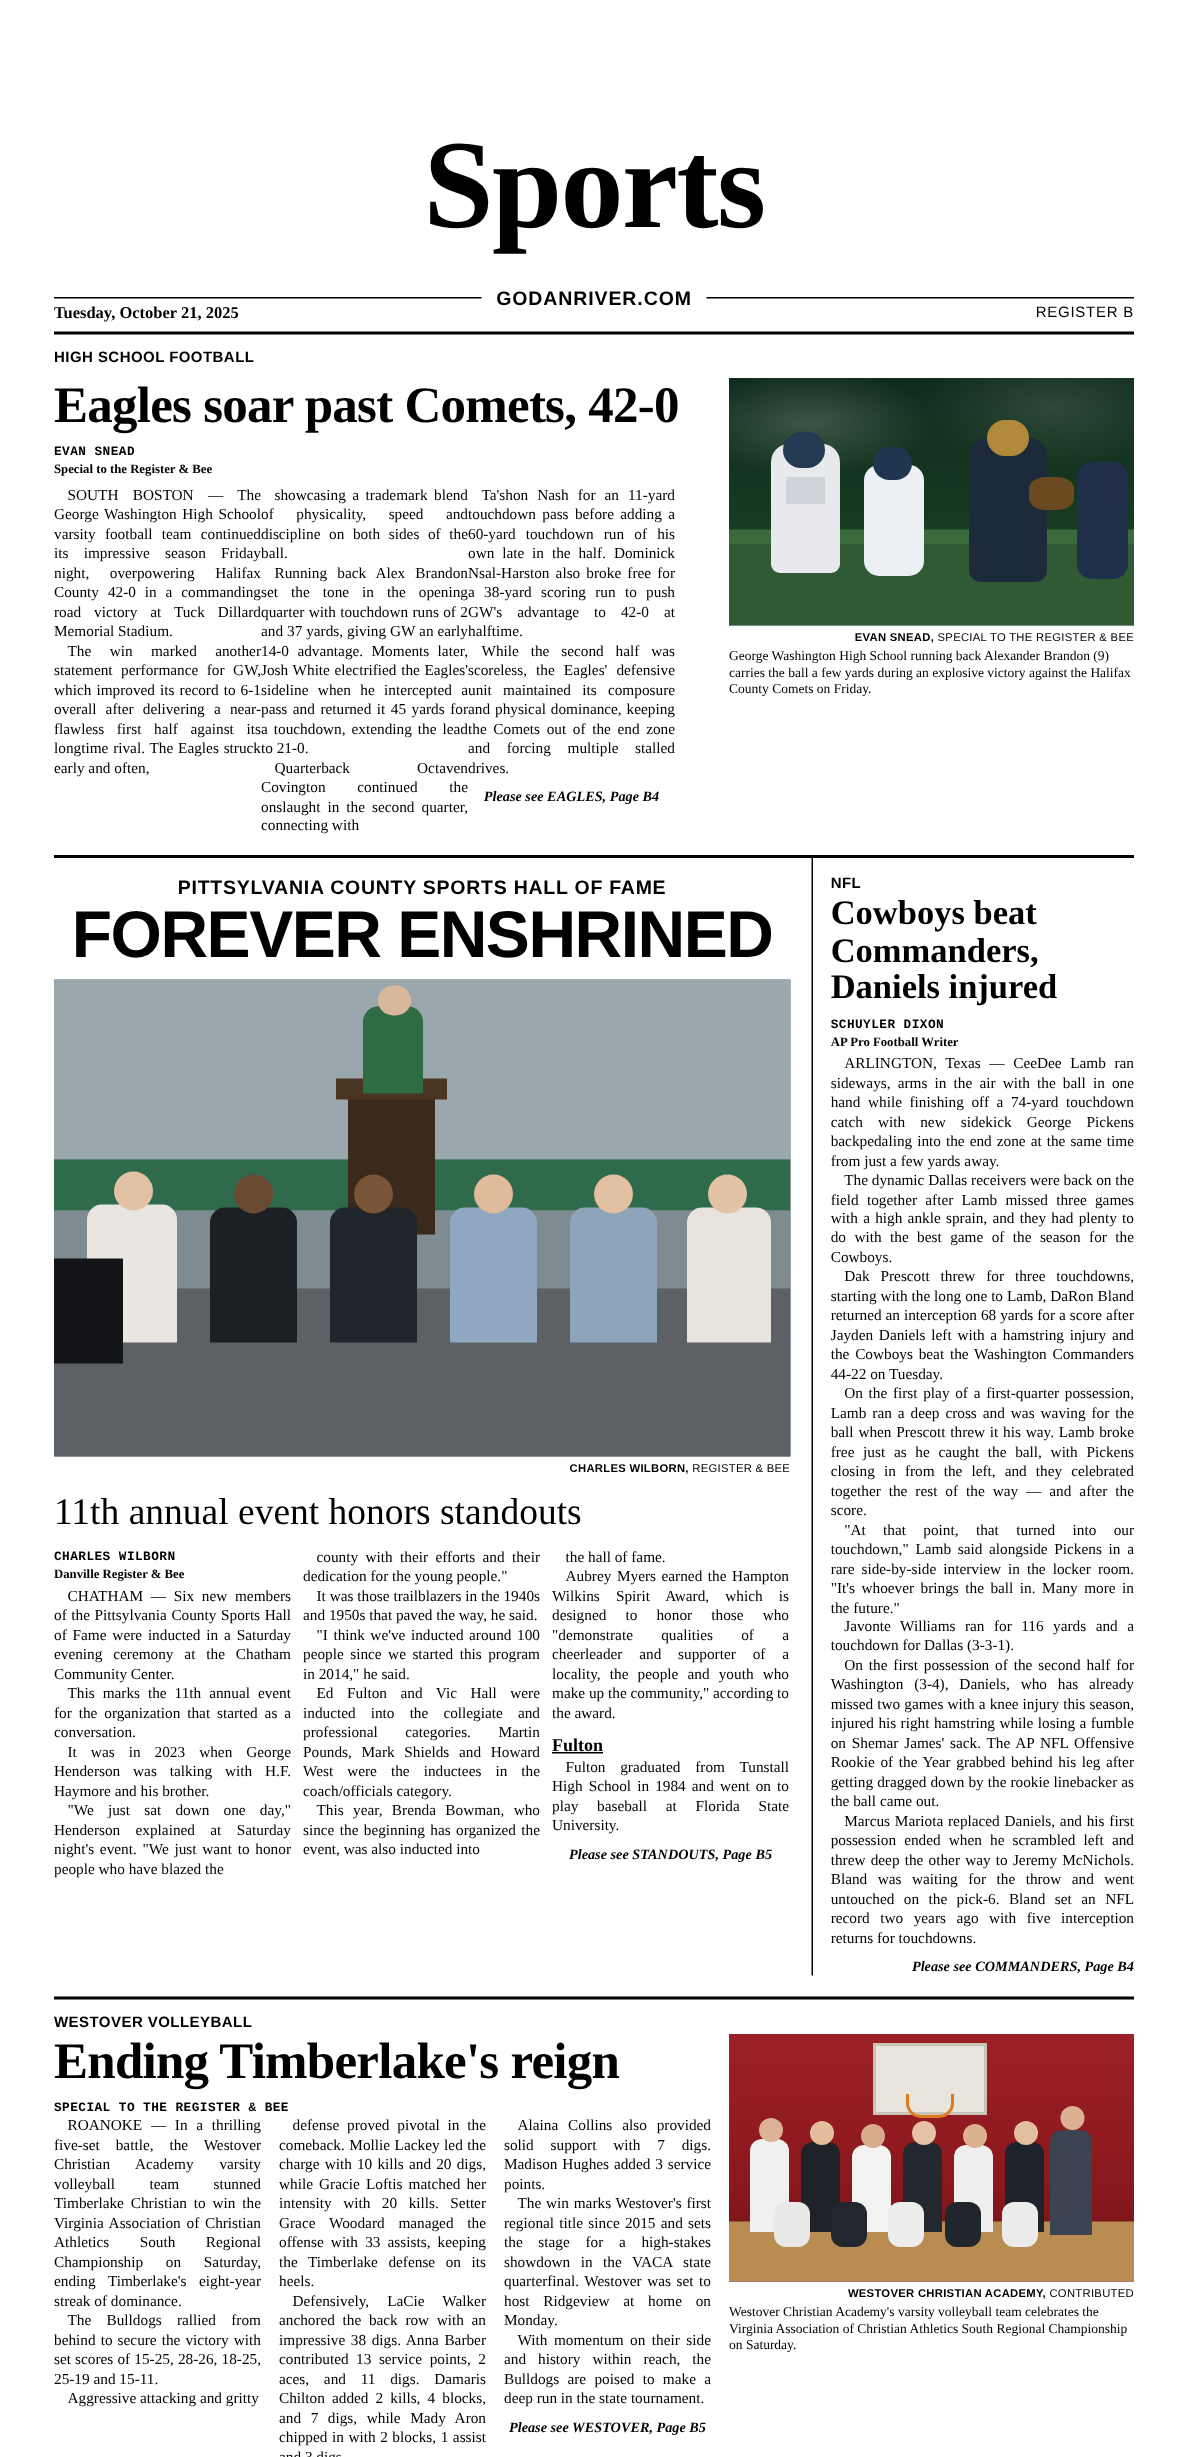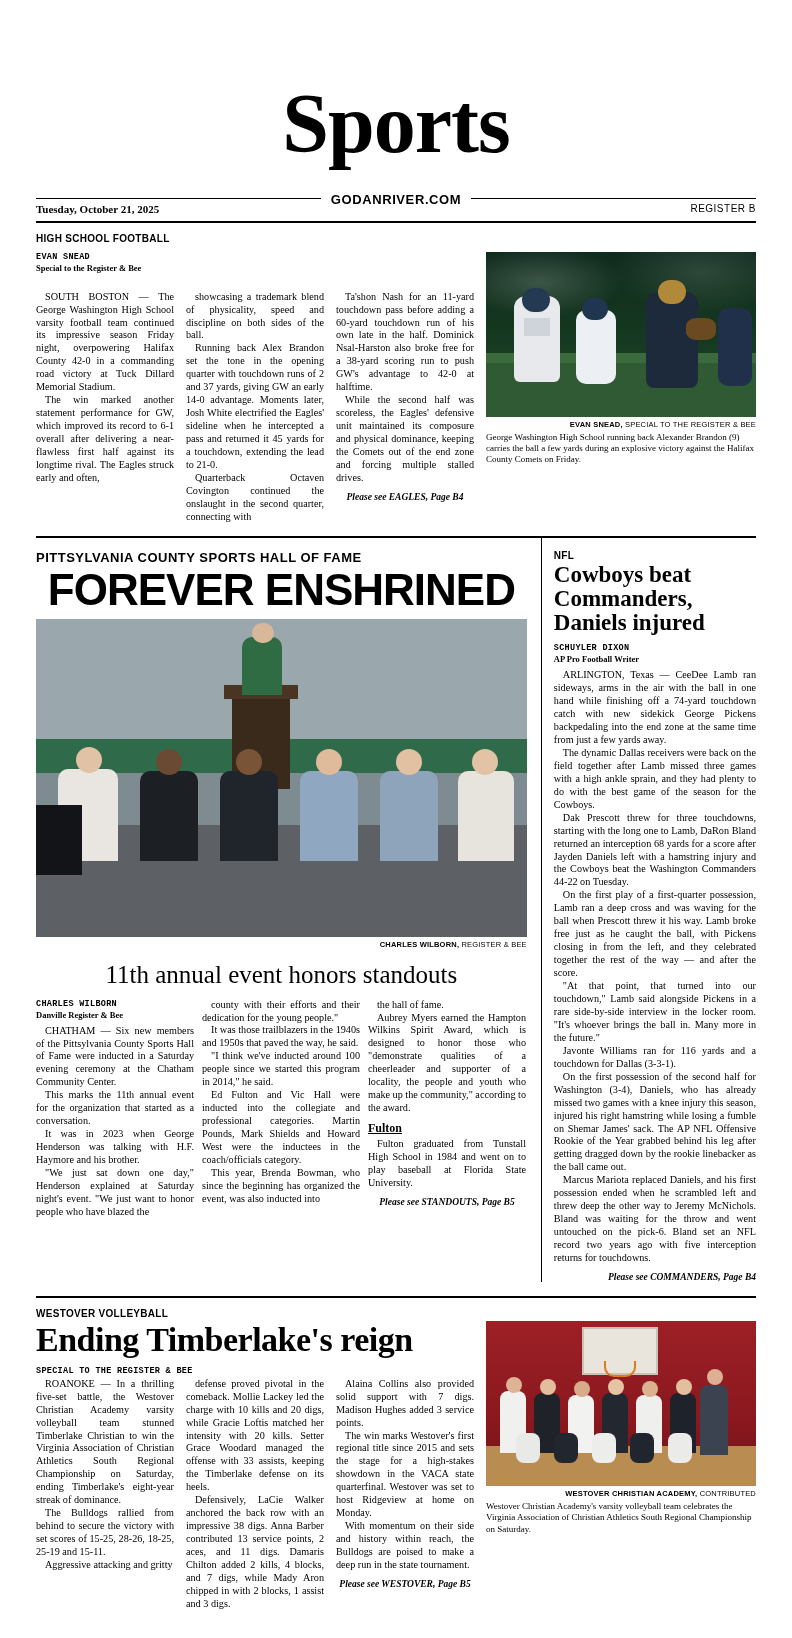--- a/index.html
+++ b/index.html
@@ -111,52 +111,52 @@
     font-size:9px;
     line-height:1.25;
     margin-top:3px;
     text-align:left;
   }
   .photo{background:#2b3a4a;width:100%;position:relative;overflow:hidden;}
 
   
   .topstory{display:flex;gap:12px;margin-top:8px;}
   .topstory .text{width:438px;}
-  .topstory .cols{display:flex;gap:12px;margin-top:18px;}
+  .topstory .cols{display:flex;margin-top:8px;}
   .topstory .col{width:138px;}
   .topstory .media{width:270px;}
 
   .rule-sec{border-top:2px solid #000;margin-top:12px;}
 
   
   .middle{display:flex;gap:14px;margin-top:0;}
   .middle .left{width:500px;}
   .middle .right{width:206px;border-left:1px solid #000;padding-left:12px;}
   .hof-kicker{
     font-family:"Liberation Sans", sans-serif;
     font-weight:700;
     font-size:13px;
     letter-spacing:0.5px;
-    text-align:left;
+    text-align:center;
     margin:12px 0 4px 0;
   }
   .hof-title{
     font-family:"Liberation Sans", sans-serif;
     font-weight:800;
     font-size:44px;
     line-height:0.95;
     letter-spacing:-1px;
     text-align:center;
     margin:0 0 8px 0;
   }
   .hof-sub{
     font-family:"Liberation Serif", serif;
     font-weight:400;
     font-size:25px;
-    text-align:center;
+    text-align:left;
     margin:12px 0 10px 0;
   }
   .three-col{display:flex;gap:8px;}
   .three-col .c{width:158px;}
   .subhead{
     font-family:"Liberation Serif", serif;
     font-weight:700;
     font-size:12px;
     margin:6px 0 2px 0;
     text-decoration:underline;
@@ -198,20 +198,21 @@
       <span class="date">Tuesday, October 21, 2025</span>
       <span class="section">REGISTER B</span>
     </div>
     <div class="rule-thick"></div>
   </div>
 
   <div>
     <div class="kicker">HIGH SCHOOL FOOTBALL</div>
     <div class="topstory">
       <div class="text">
+        <div class="headline">Eagles soar past Comets, 42-0</div>
         <div class="byline">EVAN SNEAD</div>
         <div class="byline-sub">Special to the Register &amp; Bee</div>
         <div class="cols body">
           <div class="col">
             <p class="first">SOUTH BOSTON — The George Washington High School varsity football team continued its impressive season Friday night, overpowering Halifax County 42-0 in a commanding road victory at Tuck Dillard Memorial Stadium.</p>
             <p>The win marked another statement performance for GW, which improved its record to 6-1 overall after delivering a near-flawless first half against its longtime rival. The Eagles struck early and often,</p>
           </div>
           <div class="col">
             <p>showcasing a trademark blend of physicality, speed and discipline on both sides of the ball.</p>
             <p>Running back Alex Brandon set the tone in the opening quarter with touchdown runs of 2 and 37 yards, giving GW an early 14-0 advantage. Moments later, Josh White electrified the Eagles' sideline when he intercepted a pass and returned it 45 yards for a touchdown, extending the lead to 21-0.</p>

